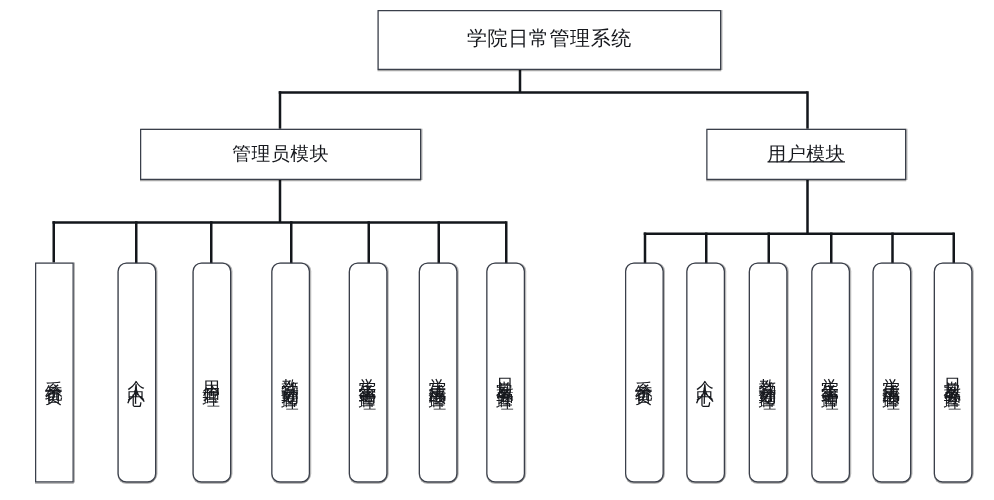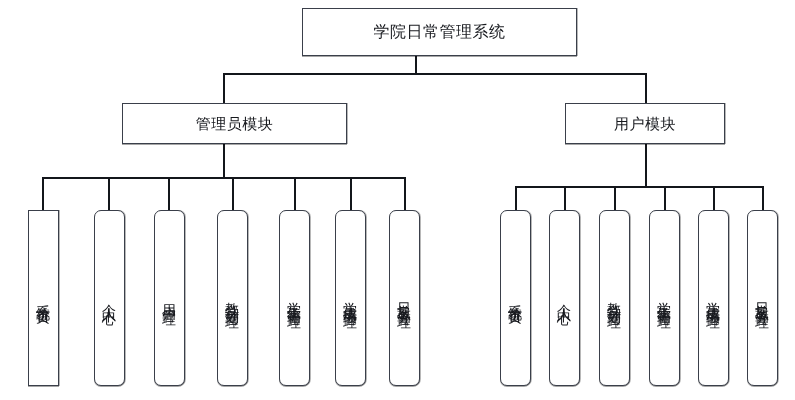--- a/index.html
+++ b/index.html
@@ -41,22 +41,22 @@
     top: 8px;
     width: 275px;
     height: 48px;
   }
   .root .node-label { font-size: 16px; }
   
   .mid {
     height: 41px;
   }
   .mid .node-label { font-size: 15px; }
-  .mid-admin { left: 122px; top: 103px; width: 225px; }
-  .mid-user  { left: 565px; top: 103px; width: 160px; }
+  .mid-admin { left: 112px; top: 103px; width: 225px; }
+  .mid-user  { left: 565px; top: 103px; width: 160px; text-decoration: underline; }
   
   .leaf {
     top: 210px;
     height: 176px;
     padding: 9px 0;
   }
   .leaf .node-label {
     writing-mode: vertical-rl;
     text-orientation: upright;
     font-size: 14px;

